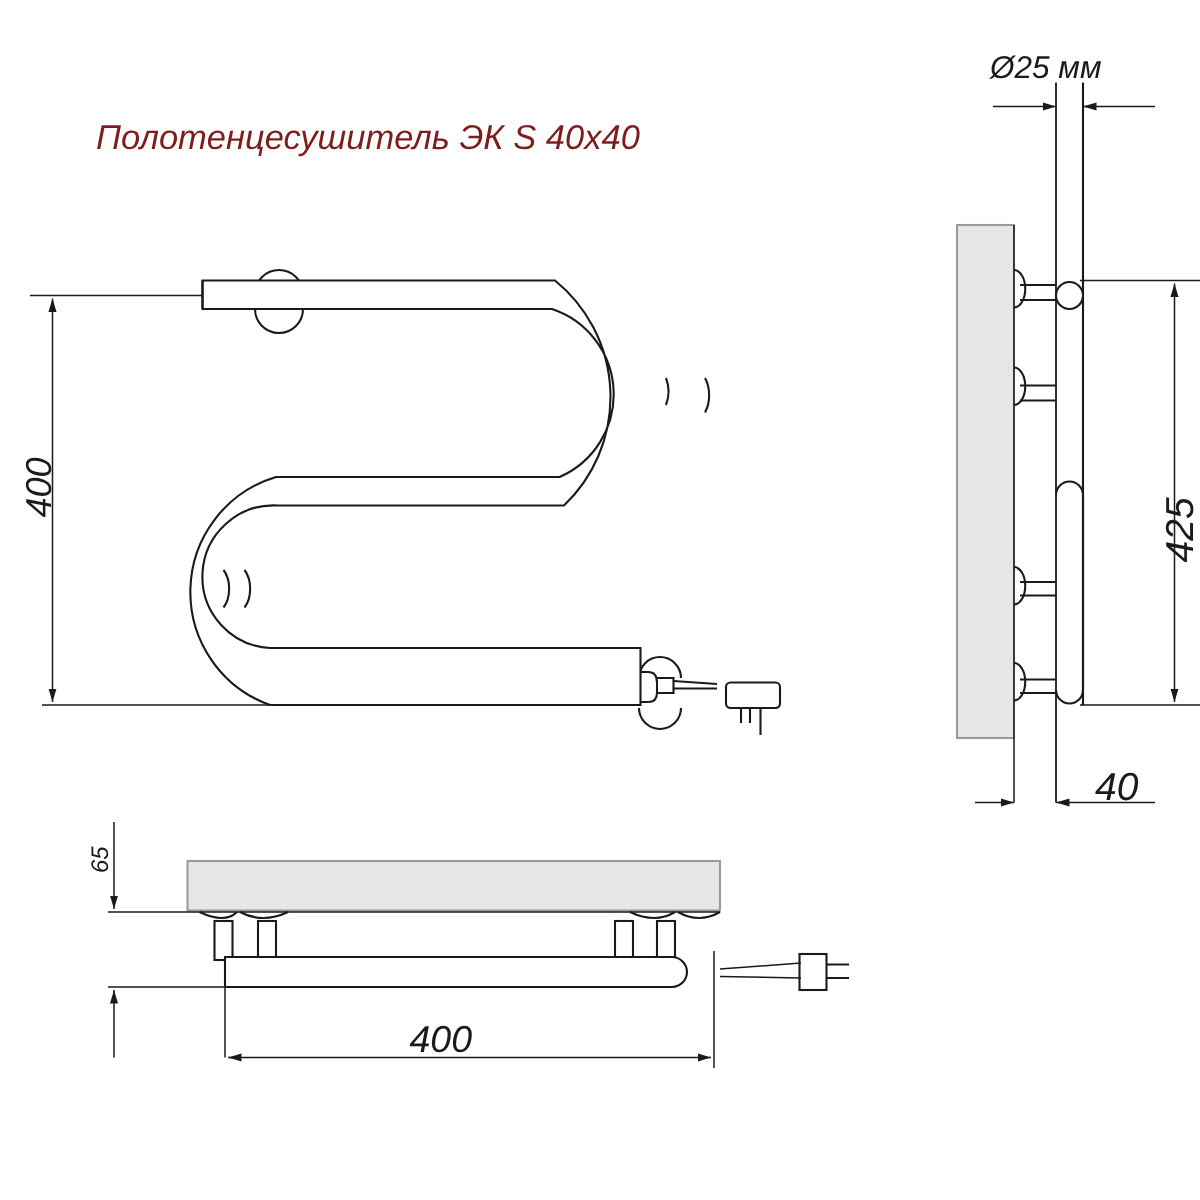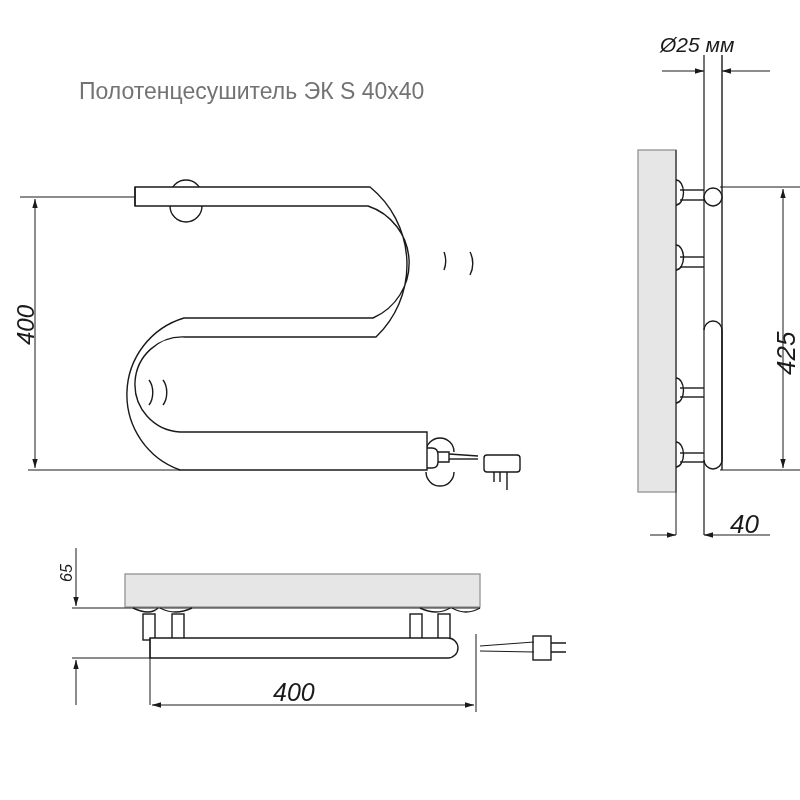--- a/index.html
+++ b/index.html
@@ -1,17 +1,17 @@
 <!DOCTYPE html>
 <html><head>
   <meta charset="utf-8">
   <style>
     html, body { margin: 0; padding: 0; background: #ffffff; }
     body { width: 800px; height: 800px; position: relative; overflow: hidden; font-family: "Liberation Sans", sans-serif; }
-    .title { position: absolute; left: 79px; top: 78px; font-size: 23px; color: #737373; white-space: nowrap; }
+    .title { position: absolute; left: 64px; top: 78px; font-size: 23px; font-style: italic; color: #7f1d1d; white-space: nowrap; }
     svg { position: absolute; left: 0; top: 0; }
     .dim { font-family: "Liberation Sans", sans-serif; font-style: italic; fill: #1a1a1a; }
   </style>
 </head>
 <body>
 
 <div class="title">Полотенцесушитель ЭК S 40x40</div>
 
 <svg width="800" height="800" viewBox="0 0 800 800">
   <defs>

